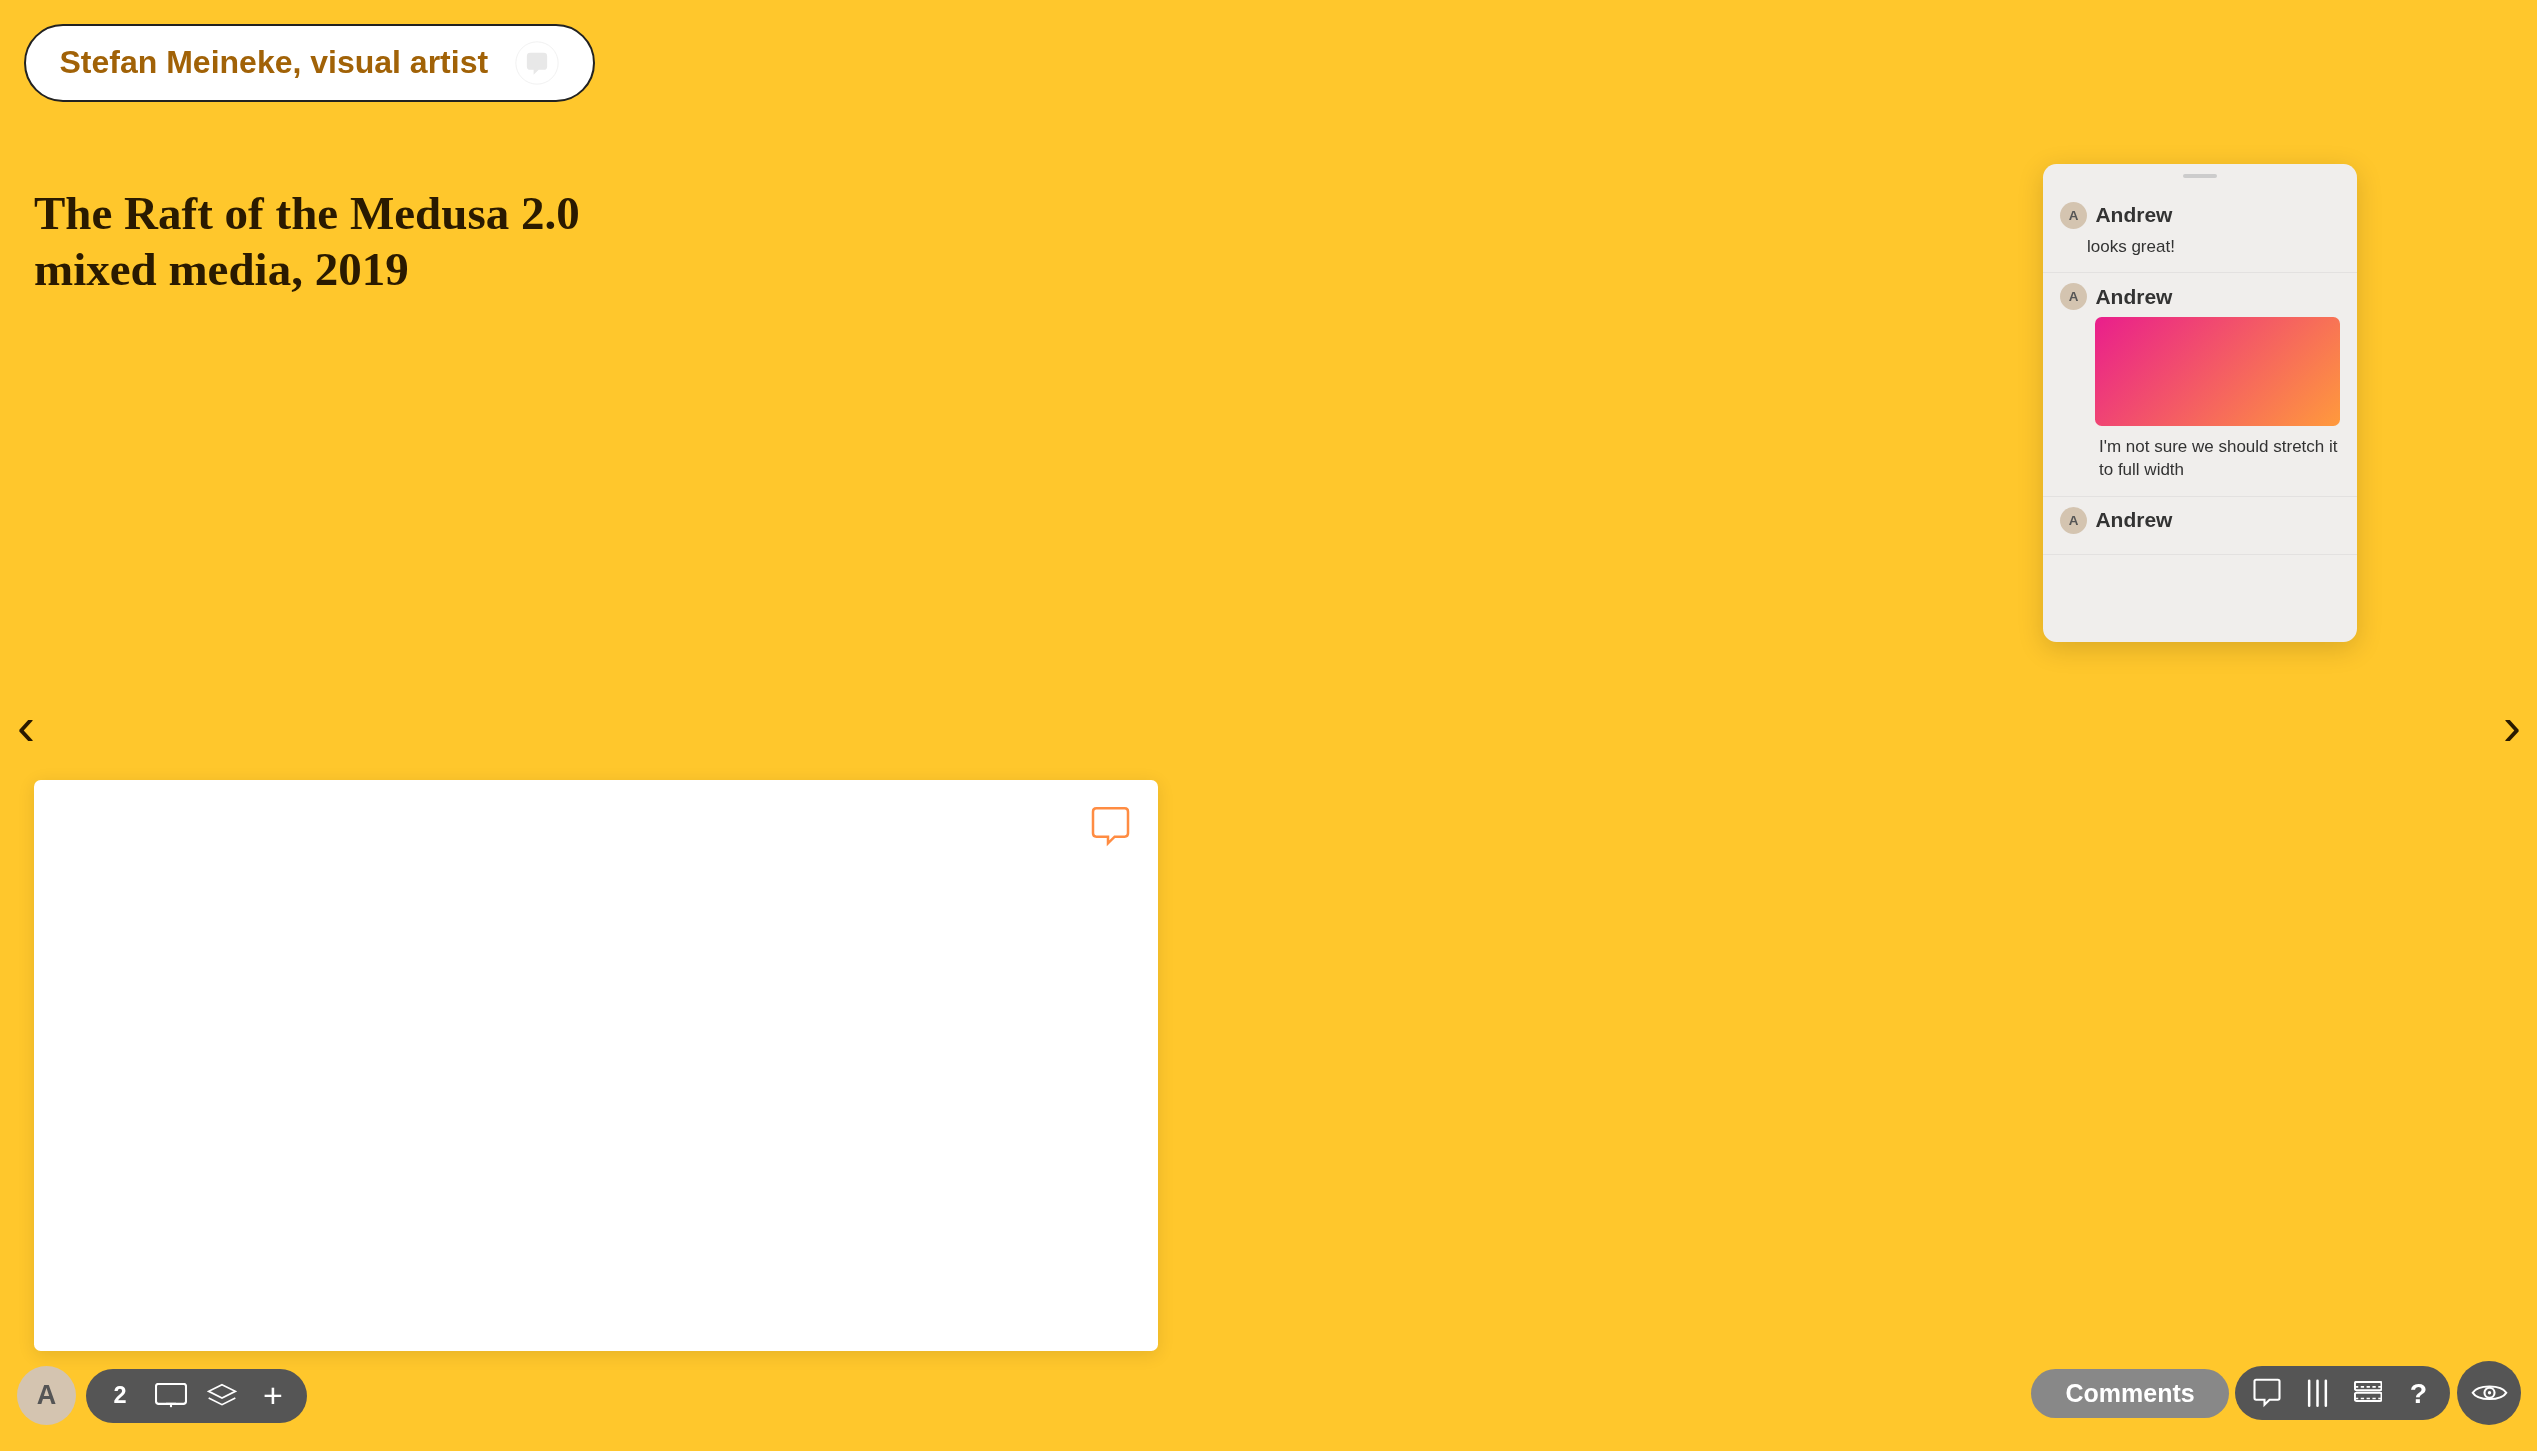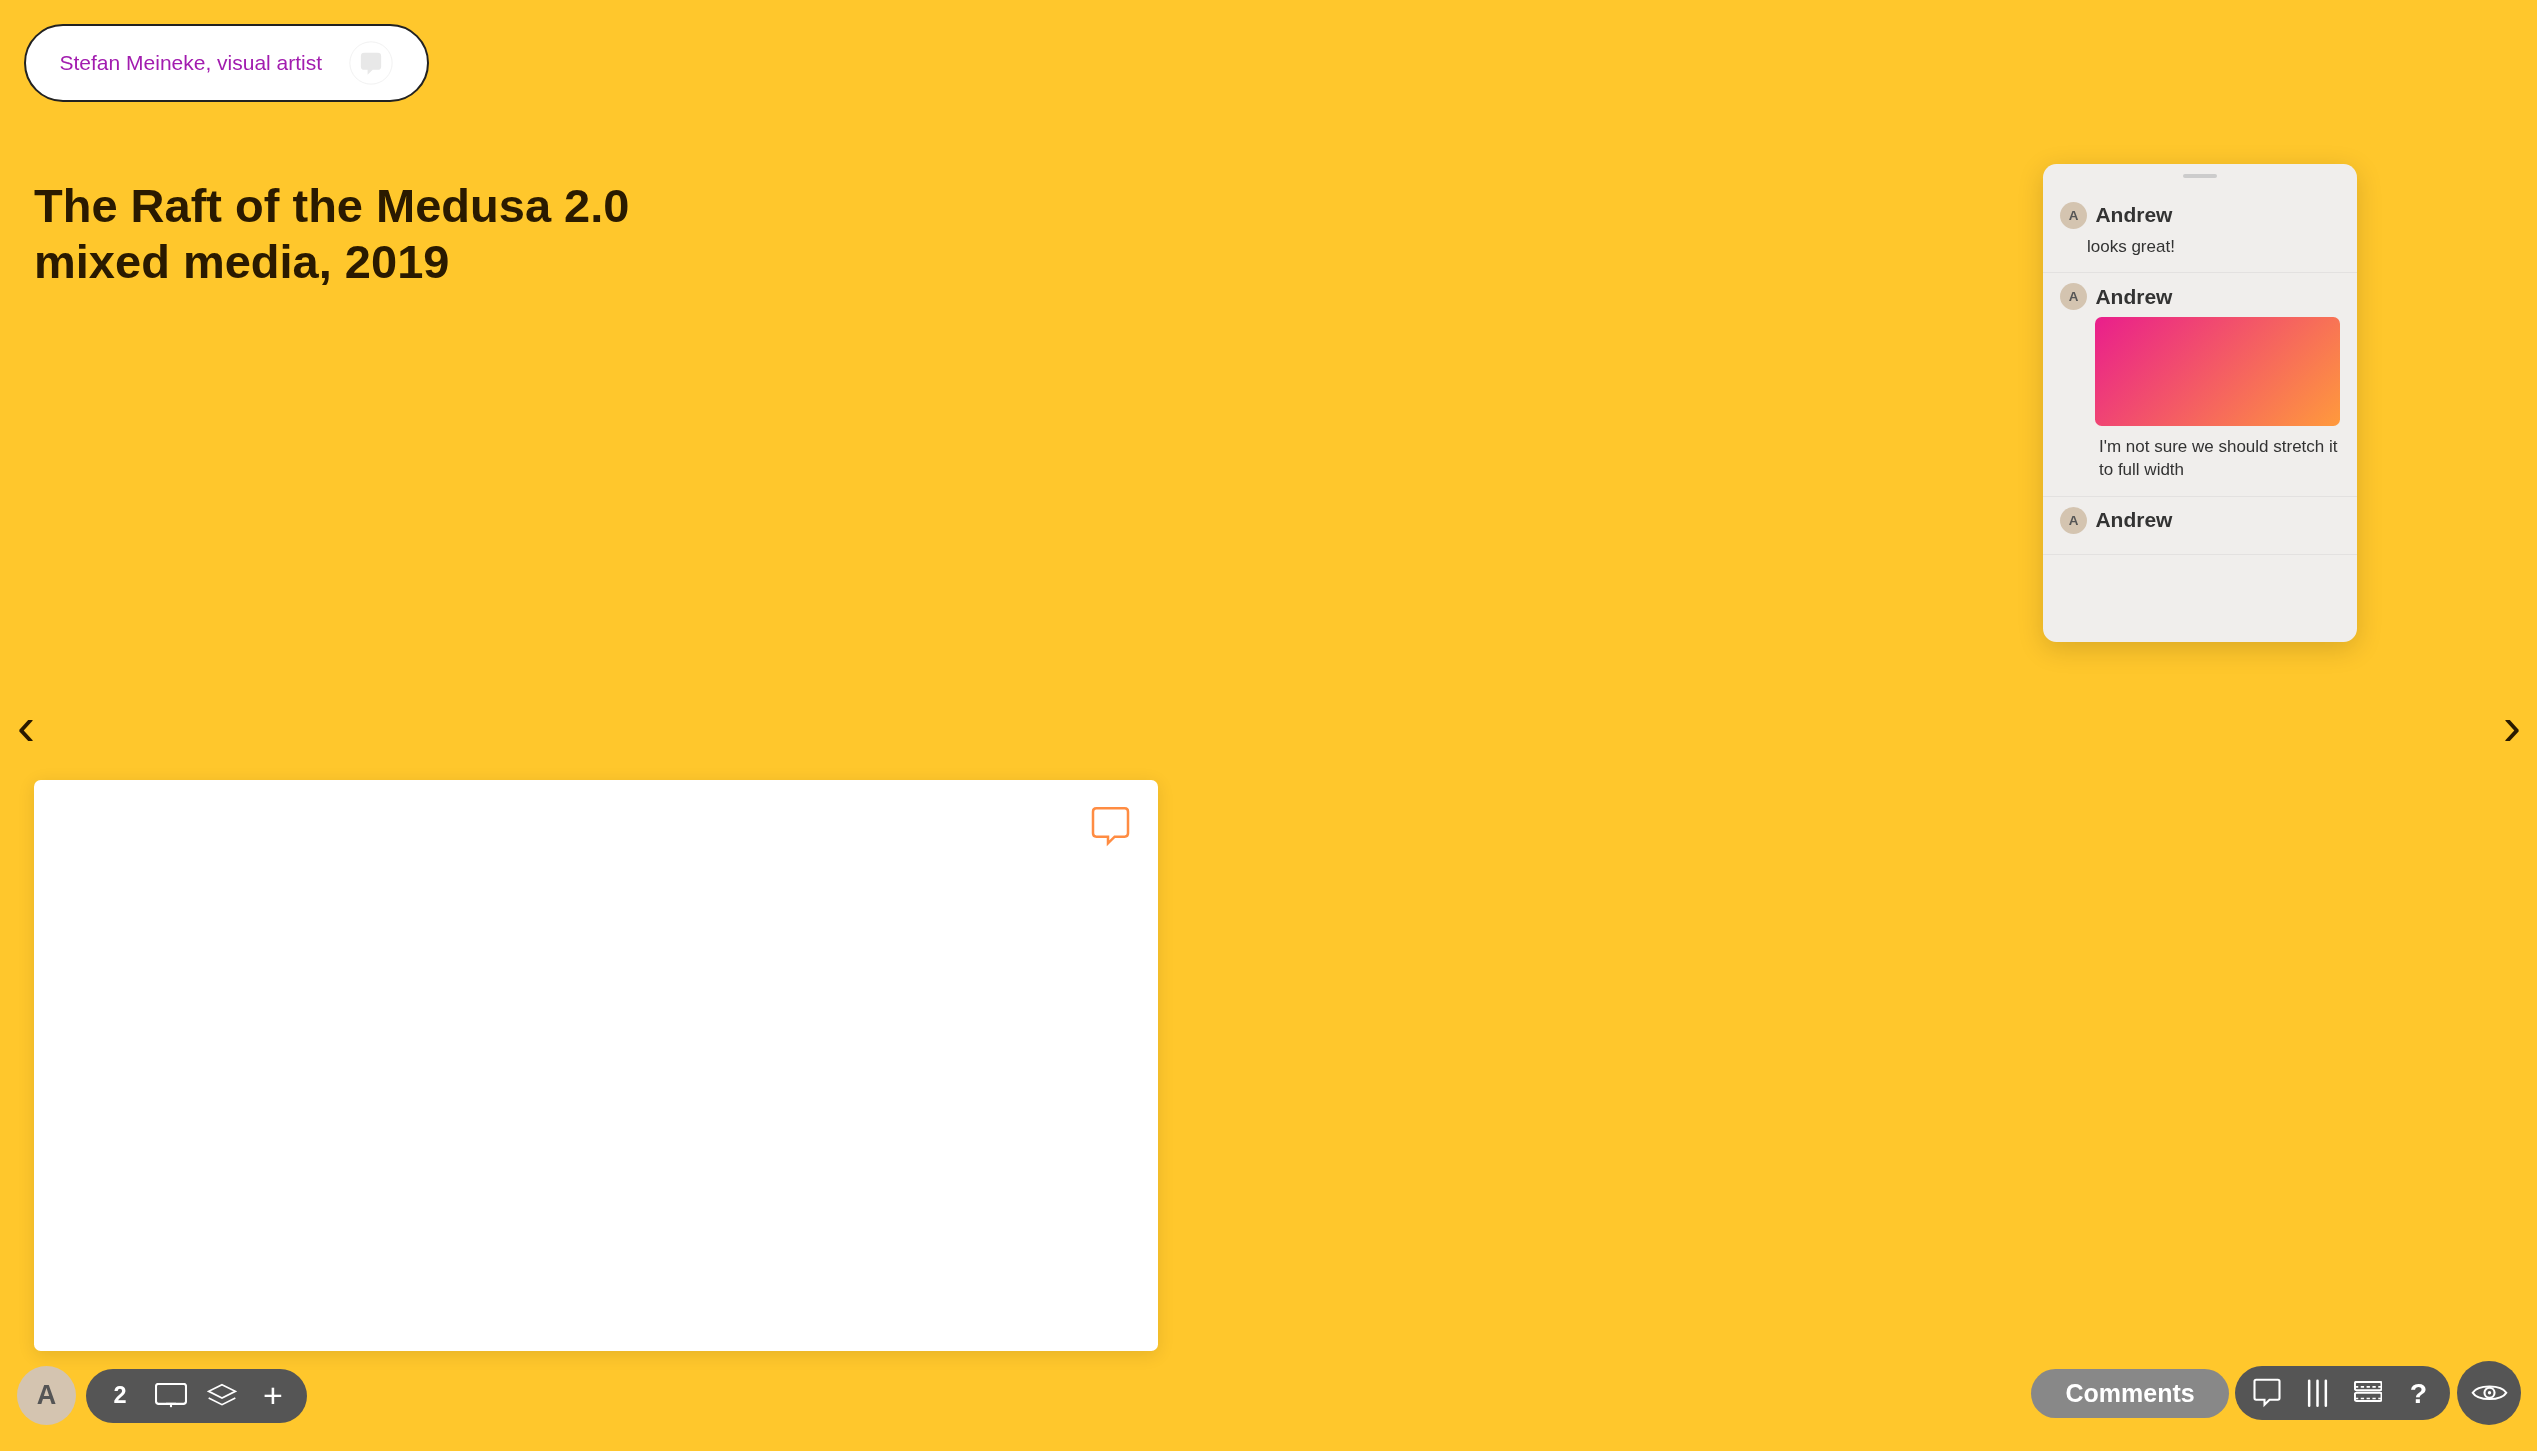--- a/index.html
+++ b/index.html
@@ -21,36 +21,37 @@
       background: white;
       border: 2.5px solid #222;
       border-radius: 42px;
       padding: 15px 34px;
       display: flex;
       align-items: center;
       gap: 13.4px;
     }
 
     .name-tag-text {
-      font-size: 21px;
-      font-weight: 400;
-      color: #a21caf;
+      font-size: 32px;
+      font-weight: 700;
+      color: #a16207;
     }
 
     .chat-bubble-small {
       width: 44px;
       height: 44px;
       margin-left: 13.4px;
     }
 
     
     .artwork-info {
       position: absolute;
-      top: 178px;
+      top: 185px;
       left: 34px;
+      font-family: Liberation Serif, serif;
     }
 
     .artwork-title {
       font-size: 47px;
       font-weight: 700;
       color: #2a1a00;
       line-height: 1.2;
     }
 
     

